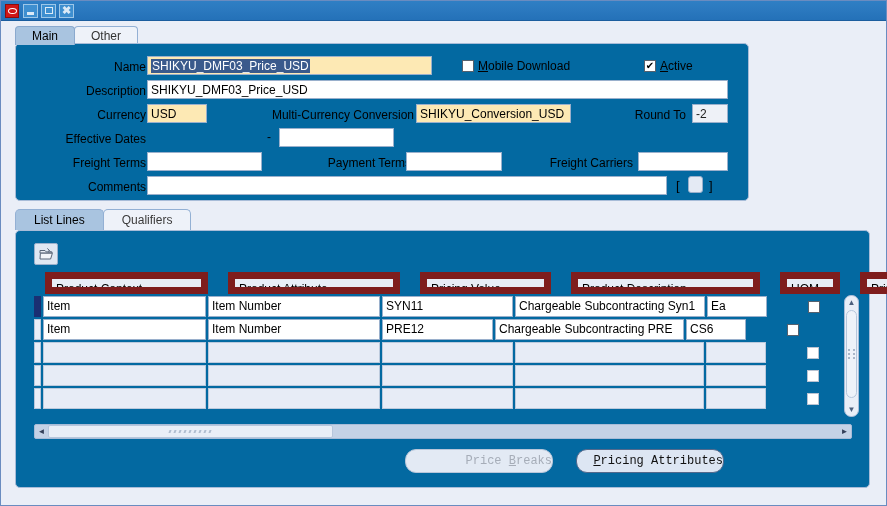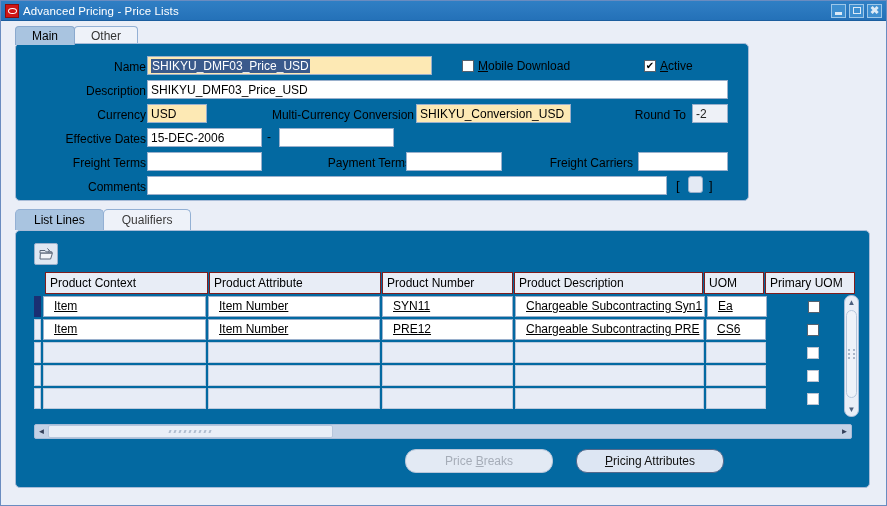--- a/index.html
+++ b/index.html
@@ -163,46 +163,45 @@
     border-radius: 2px;
     background: #dfe7f2;
   }
   .icon-btn svg { display: block; margin: 3px auto 0; }
 
   
   .grid { position: absolute; left: 18px; top: 41px; }
   .ghead { display: flex; }
   .ghead .hc {
     height: 22px;
-    border: 1px solid #7f1d1d;
+    border: 7px solid #7f1d1d;
     background: #e8edf6;
     font-size: 12px; color: #000;
     padding: 2px 4px;
-    margin-right: 1px;
+    margin-right: 20px;
     white-space: nowrap; overflow: hidden;
     line-height: 16px;
   }
   .grow { display: flex; margin-top: 2px; align-items: center; }
   .selbar {
     width: 7px; height: 21px;
     background: #e9eef7;
     border: 1px solid #b9c7dc;
     margin-right: 2px;
   }
   .selbar.on { background: #1a2f72; border-color: #1a2f72; }
   .gc {
     height: 21px;
     border: 1px solid #9ab0cc;
     background: #ffffff;
     font-size: 12px; color: #000;
-    padding: 1px 10px;
+    padding: 1px 3px;
     margin-right: 2px;
     white-space: nowrap; overflow: hidden;
     line-height: 17px;
-    text-decoration: underline;
   }
   .gc.empty { background: #e7ecf6; border-color: #bccadd; }
   .cbcell { display: flex; align-items: center; justify-content: center; height: 21px; }
   .cbcell .cbox.off { border-color: #b9c3d2; }
 
   
   .vsb {
     position: absolute; right: 10px; top: 64px;
     width: 15px; height: 122px;
     background: #e9eef7;
@@ -244,36 +243,36 @@
   .grip-h i { width: 2px; height: 3px; background: #b0bdd0; display: block; transform: skewX(-20deg); }
 
   
   .btn {
     position: absolute;
     height: 24px;
     border: 1px solid #8aa3c4;
     border-radius: 11px;
     background: #dde6f3;
     font-size: 12px;
-    display: flex; align-items: center; justify-content: center;
+    display: flex; align-items: center; justify-content: flex-end;
     color: #111;
+    font-family: Liberation Mono, monospace;
   }
   .btn.disabled { color: #a6adb8; border-color: #b8c6da; background: #e3eaf4; }
   .btn.primary { border-color: #53698c; border-width: 1px; background: #dde6f3; }
 </style>
 </head>
 <body>
 
 <div id="app">
 
   <div class="titlebar">
     <div class="app-icon">
         <span class="oval"></span>
       </div>
-    <span class="title-text">Advanced Pricing - Price Lists</span>
     <div class="win-btns">
       <div class="win-btn">
           <span class="min-g"></span>
         </div>
       <div class="win-btn">
           <span class="max-g"></span>
         </div>
       <div class="win-btn">
           <span class="cls-g">✖</span>
         </div>
@@ -306,21 +305,20 @@
     <div class="field-label" style="left:10px; top:64px; width:120px;">Currency</div>
     <div class="fld req" style="left:131px; top:60px; width:60px;">USD</div>
 
     <div class="field-label" style="left:198px; top:64px; width:200px;">Multi-Currency Conversion</div>
     <div class="fld req" style="left:400px; top:60px; width:155px;">SHIKYU_Conversion_USD</div>
 
     <div class="field-label" style="left:570px; top:64px; width:100px;">Round To</div>
     <div class="fld ro" style="left:676px; top:60px; width:36px;">-2</div>
 
     <div class="field-label" style="left:10px; top:88px; width:120px;">Effective Dates</div>
-    <div class="fld" style="left:131px; top:84px; width:115px;">15-DEC-2006</div>
     <div class="dash" style="left:251px; top:86px;">-</div>
     <div class="fld" style="left:263px; top:84px; width:115px;"></div>
 
     <div class="field-label" style="left:10px; top:112px; width:120px;">Freight Terms</div>
     <div class="fld" style="left:131px; top:108px; width:115px;"></div>
 
     <div class="field-label" style="left:250px; top:112px; width:145px;">Payment Terms</div>
     <div class="fld" style="left:390px; top:108px; width:96px;"></div>
 
     <div class="field-label" style="left:492px; top:112px; width:125px;">Freight Carriers</div>
@@ -346,21 +344,21 @@
         <path d="M1.4 6.2h12L11.6 12H1z" fill="#f3f5f9" stroke="#5a6678" stroke-width="1"></path>
         <path d="M8.5 1.5l3 3-2 .6.5-2z" fill="#d9dee8" stroke="#5a6678" stroke-width=".8"></path>
       </svg>
     </div>
 
     <div class="grid">
       <div class="ghead">
         <div class="hc" style="width:9px; border:none; background:transparent; margin-right:2px;"></div>
         <div class="hc" style="width:163px;">Product Context</div>
         <div class="hc" style="width:172px;">Product Attribute</div>
-        <div class="hc" style="width:131px;">Product Number</div>
+        <div class="hc" style="width:131px;">Pricing Value</div>
         <div class="hc" style="width:189px;">Product Description</div>
         <div class="hc" style="width:60px;">UOM</div>
         <div class="hc" style="width:90px;">Primary UOM</div>
       </div>
 
       <div class="grow">
         <div class="selbar on"></div>
         <div class="gc" style="width:163px;">Item</div>
         <div class="gc" style="width:172px;">Item Number</div>
         <div class="gc" style="width:131px;">SYN11</div>
@@ -368,21 +366,21 @@
         <div class="gc" style="width:60px;">Ea</div>
         <div class="cbcell" style="width:90px;">
             <span class="cbox"></span>
           </div>
       </div>
 
       <div class="grow">
         <div class="selbar"></div>
         <div class="gc" style="width:163px;">Item</div>
         <div class="gc" style="width:172px;">Item Number</div>
-        <div class="gc" style="width:131px;">PRE12</div>
+        <div class="gc" style="width:111px;">PRE12</div>
         <div class="gc" style="width:189px;">Chargeable Subcontracting PRE</div>
         <div class="gc" style="width:60px;">CS6</div>
         <div class="cbcell" style="width:90px;">
             <span class="cbox"></span>
           </div>
       </div>
 
       <div class="grow">
         <div class="selbar"></div>
         <div class="gc empty" style="width:163px;"></div>

